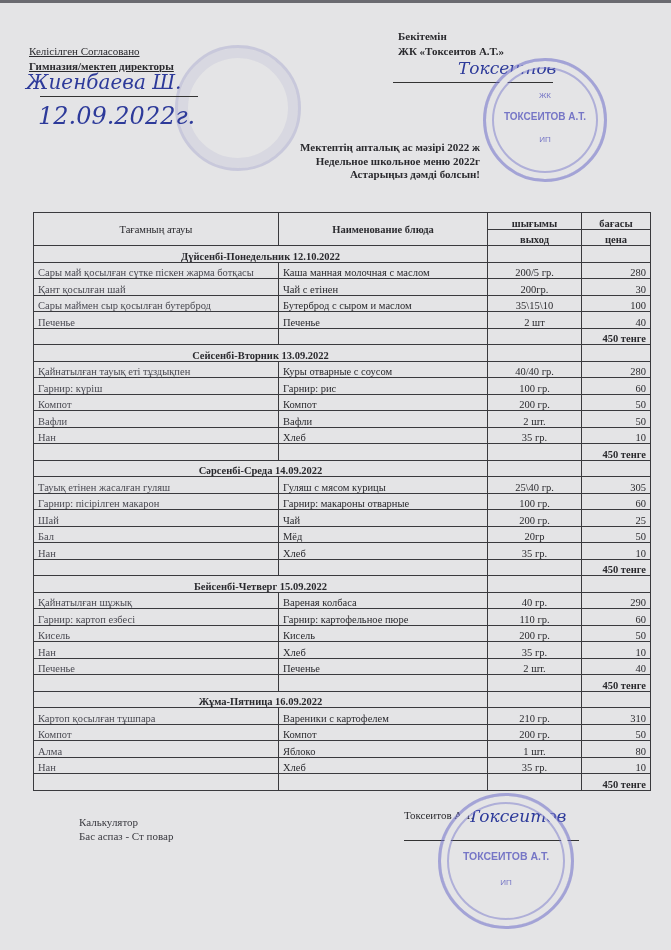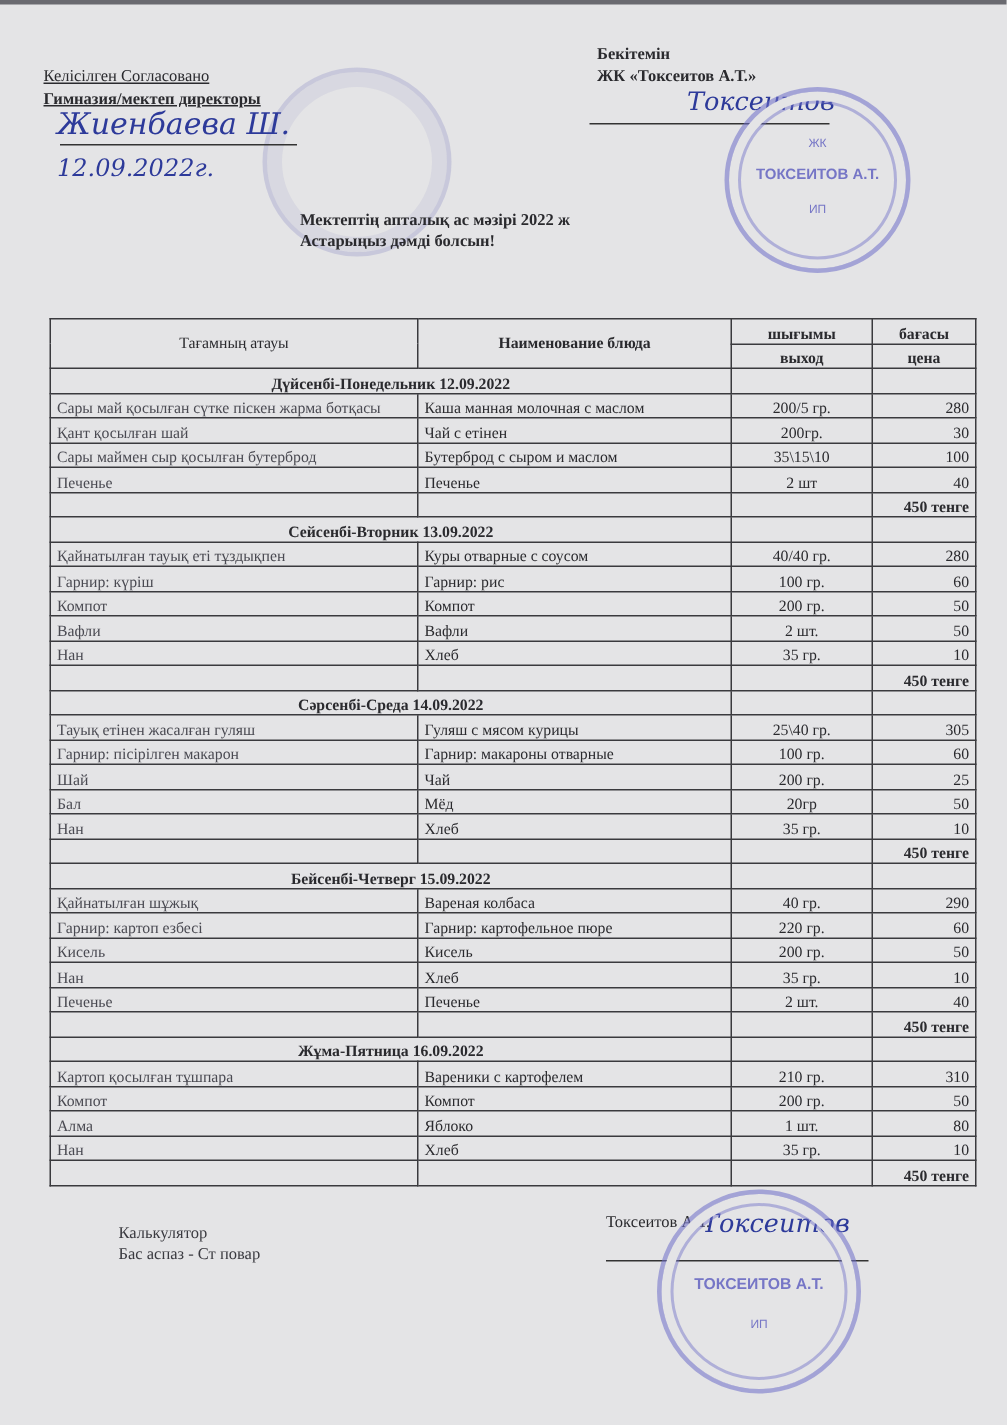--- a/index.html
+++ b/index.html
@@ -16,21 +16,21 @@
   .sig-line { position:absolute; height:1px; background:#333; }
   .handwrite { position:absolute; font-family:"DejaVu Serif", serif; font-style:italic; color:#2d3a9a; }
   .stamp {
     position:absolute; border-radius:50%; border:3px solid rgba(110,110,200,0.55);
     box-shadow: inset 0 0 0 6px rgba(228,228,230,1), inset 0 0 0 8px rgba(110,110,200,0.45);
     color:rgba(90,90,190,0.8); font-family:"Liberation Sans", sans-serif; text-align:center;
   }
   .stamp .inner { position:absolute; left:0; right:0; }
   .stamp-faint { position:absolute; border-radius:50%; border:3px solid rgba(130,130,190,0.28);
     box-shadow: inset 0 0 0 10px rgba(130,130,190,0.12); }
-  .titles { position:absolute; left:200px; top:141px; width:280px; text-align:left; font-weight:bold; font-size:11px; line-height:13.5px; }
+  .titles { position:absolute; left:200px; top:141px; width:280px; text-align:right; font-weight:bold; font-size:11px; line-height:13.5px; }
   table.menu {
     position:absolute; left:33px; top:212px; width:609px;
     border-collapse:collapse; font-size:10.5px; table-layout:fixed;
   }
   table.menu td { border:1px solid #3a3a3e; padding:0 4px; height:15.5px; vertical-align:bottom; white-space:nowrap; overflow:hidden; }
   td.c-kz { width:236px; }
   td.c-ru { width:200px; }
   td.c-out { width:85px; text-align:center; }
   td.c-price { width:60px; text-align:right; }
   .hdr td { font-weight:bold; text-align:center; }
@@ -44,56 +44,57 @@
 <body>
 
 <div class="topband"></div>
 
 <div class="stamp-faint" style="left:175px; top:45px; width:120px; height:120px;"></div>
 
 <div class="approve-left">
   <div>Келісілген Согласовано</div>
   <div class="l2">Гимназия/мектеп директоры</div>
 </div>
-<div class="handwrite" style="left:38px; top:70px; font-size:20px;">Жиенбаева Ш.</div>
+<div class="handwrite" style="left:26px; top:70px; font-size:20px;">Жиенбаева Ш.</div>
 <div class="sig-line" style="left:40px; top:96px; width:158px;"></div>
-<div class="handwrite" style="left:38px; top:102px; font-size:16px;">12.09.2022г.</div>
+<div class="handwrite" style="left:38px; top:102px; font-size:24px;">12.09.2022г.</div>
 
 <div class="approve-right">
   <div>Бекітемін</div>
   <div>ЖК «Токсеитов А.Т.»</div>
 </div>
 <div class="handwrite" style="left:458px; top:58px; font-size:17px;">Токсеитов</div>
 <div class="sig-line" style="left:393px; top:82px; width:160px;"></div>
 
 <div class="stamp" style="left:483px; top:58px; width:118px; height:118px;">
   <div class="inner" style="top:30px; font-size:8px;">ЖК</div>
   <div class="inner" style="top:50px; font-size:10px; font-weight:bold;">ТОКСЕИТОВ А.Т.</div>
   <div class="inner" style="top:74px; font-size:8px;">ИП</div>
 </div>
 
 <div class="titles">
   <div>Мектептің апталық ас мәзірі 2022 ж</div>
+  <div>Недельное школьное меню 2022г</div>
   <div>Астарыңыз дәмді болсын!</div>
 </div>
 
 <table class="menu">
   <tbody id="menu-body">
     <tr class="hdr">
       <td class="c-kz" rowspan="2" style="font-weight:normal; vertical-align:middle;">Тағамның атауы</td>
       <td class="c-ru" rowspan="2" style="vertical-align:middle;">Наименование блюда</td>
       <td class="c-out">шығымы</td>
       <td class="c-price" style="text-align:center;">бағасы</td>
     </tr>
     <tr class="hdr">
       <td class="c-out">выход</td>
       <td class="c-price" style="text-align:center;">цена</td>
     </tr>
   <tr class="day">
-        <td class="daytitle" colspan="2">Дүйсенбі-Понедельник 12.09.2022</td>
+        <td class="daytitle" colspan="2">Дүйсенбі-Понедельник 12.10.2022</td>
         <td class="c-out"></td>
         <td class="c-price"></td>
       </tr>
       <tr>
         <td class="c-kz kz-text">Сары май қосылған сүтке піскен жарма ботқасы</td>
         <td class="c-ru">Каша манная молочная с маслом</td>
         <td class="c-out">200/5 гр.</td>
         <td class="c-price">280</td>
       </tr>
       <tr>
@@ -209,21 +210,21 @@
       </tr>
       <tr>
         <td class="c-kz kz-text">Қайнатылған шұжық</td>
         <td class="c-ru">Вареная колбаса</td>
         <td class="c-out">40 гр.</td>
         <td class="c-price">290</td>
       </tr>
       <tr>
         <td class="c-kz kz-text">Гарнир: картоп езбесі</td>
         <td class="c-ru">Гарнир: картофельное пюре</td>
-        <td class="c-out">220 гр.</td>
+        <td class="c-out">110 гр.</td>
         <td class="c-price">60</td>
       </tr>
       <tr>
         <td class="c-kz kz-text">Кисель</td>
         <td class="c-ru">Кисель</td>
         <td class="c-out">200 гр.</td>
         <td class="c-price">50</td>
       </tr>
       <tr>
         <td class="c-kz kz-text">Нан</td>

